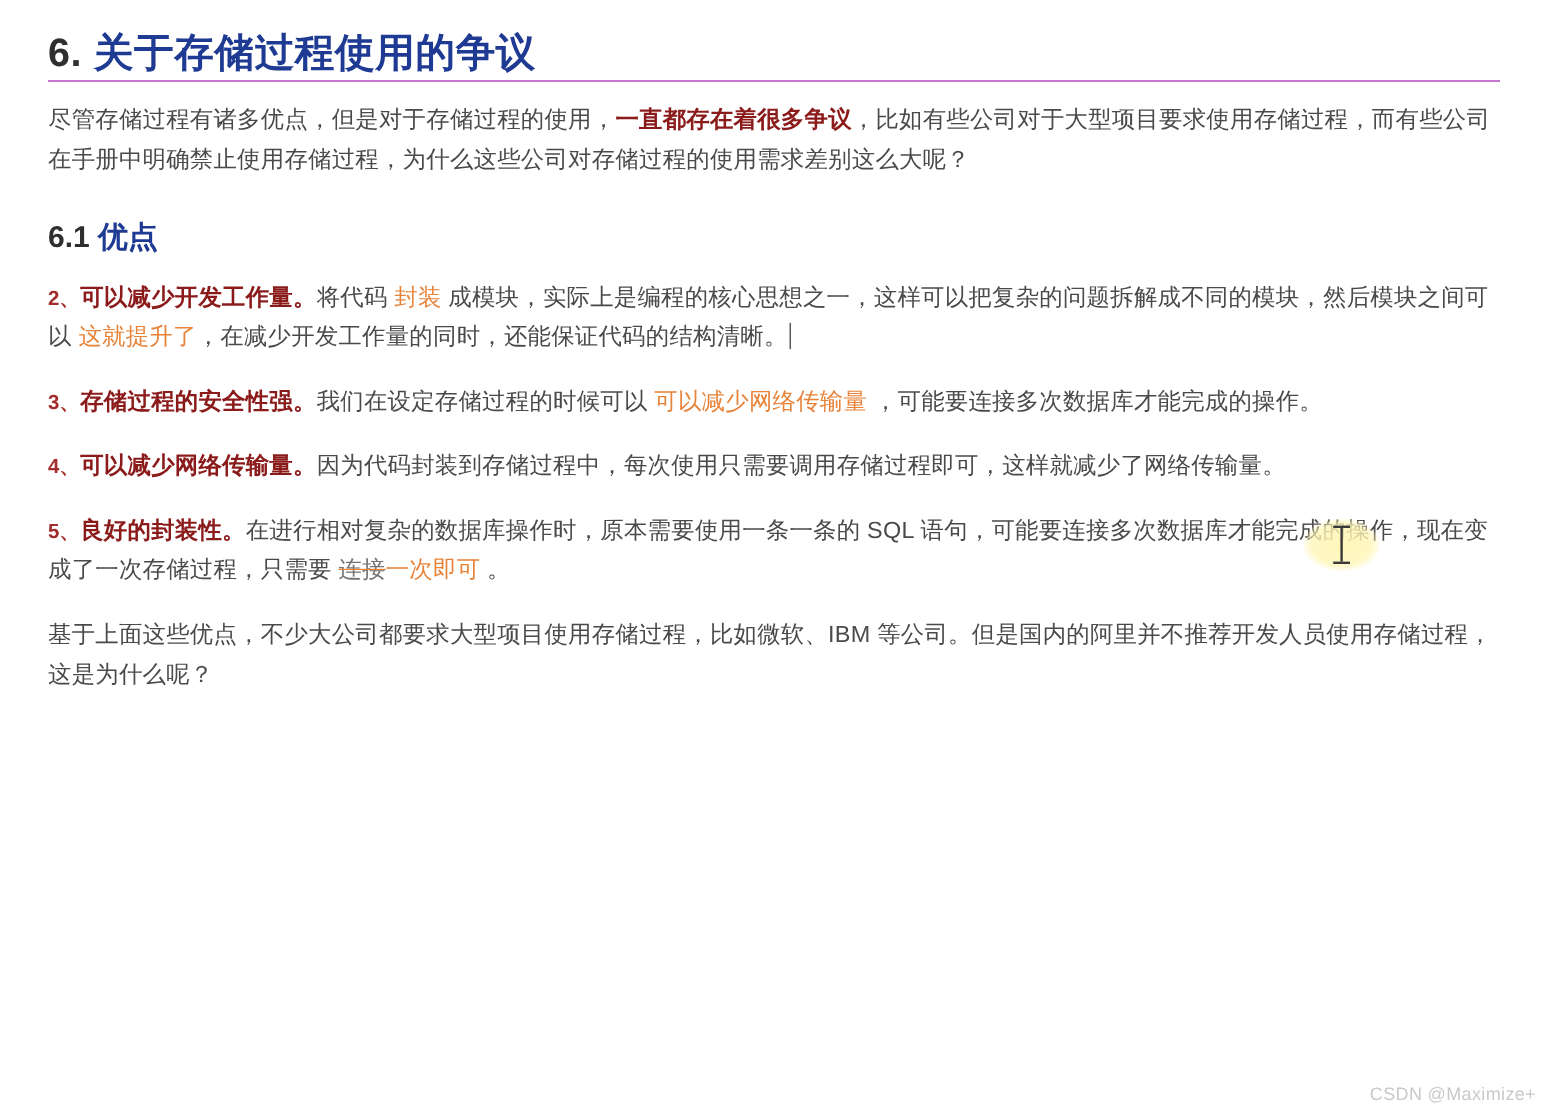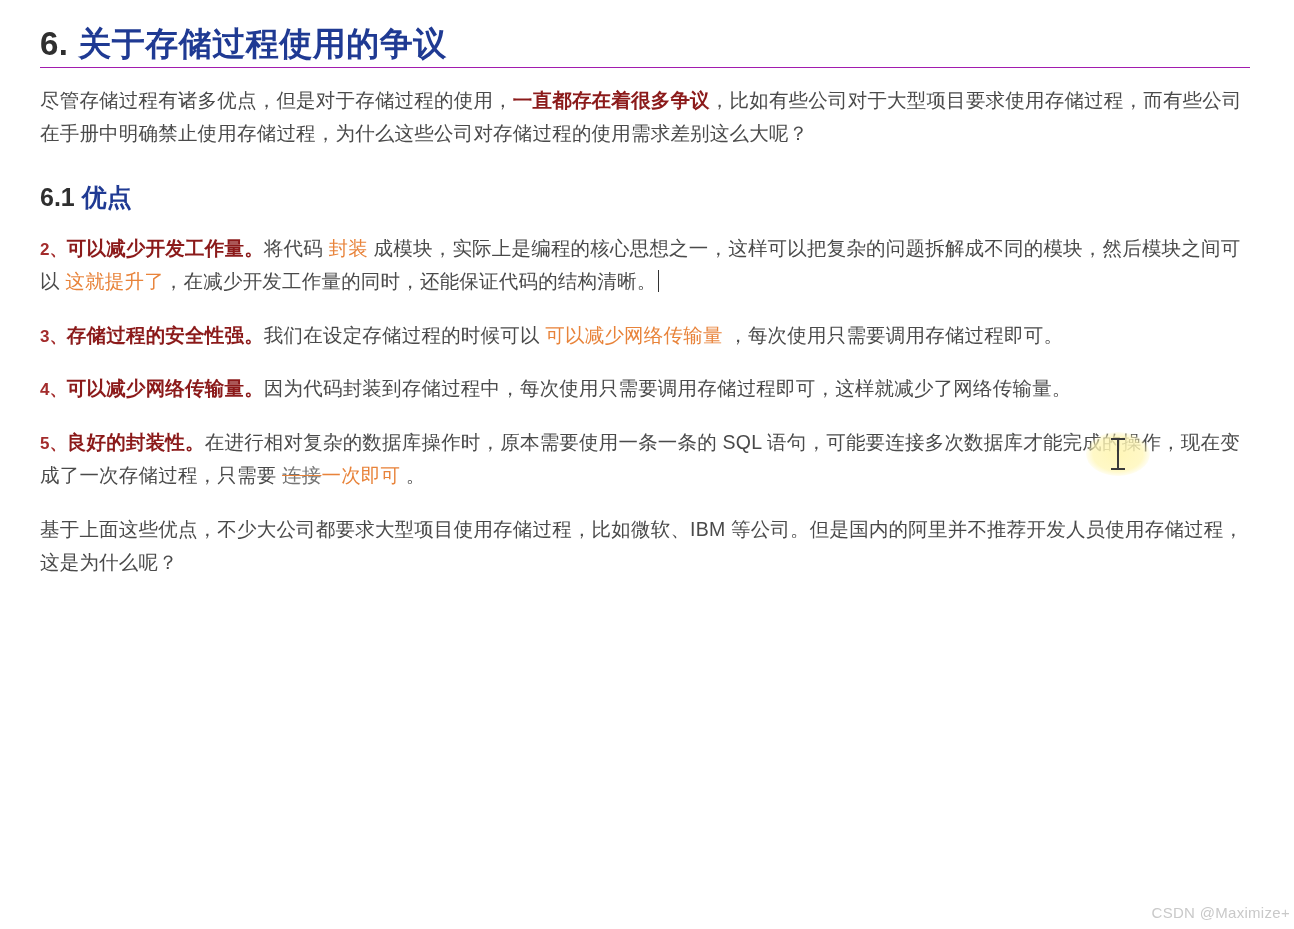--- a/index.html
+++ b/index.html
@@ -110,21 +110,21 @@
     left: 25px;
     width: 14px;
     height: 2px;
     background: #3a3a3a;
   }
   .cursor-ibeam .cap-top { top: 6px; }
   .cursor-ibeam .cap-bot { top: 36px; }
 
   .watermark {
     position: absolute;
-    right: 4px;
+    right: 14px;
     bottom: 8px;
     font-size: 15px;
     color: #c9c9c9;
     letter-spacing: 0.3px;
   }
 </style>
 </head>
 <body>
 
 <div class="page">
@@ -142,21 +142,21 @@
     <span class="h2-num">6.1</span>
     <span class="h2-blue">优点</span>
   </h2>
 
 
   <p class="item">
     <span class="idx">2、</span><span class="lead">可以减少开发工作量。</span><span>将代码 </span><span class="hl">封装</span><span> 成模块，实际上是编程的核心思想之一，这样可以把复杂的问题拆解成不同的模块，然后模块之间可以 </span><span class="hl">这就提升了</span><span>，在减少开发工作量的同时，还能保证代码的结构清晰。</span><span class="caret"></span>
   </p>
 
   <p class="item">
-    <span class="idx">3、</span><span class="lead">存储过程的安全性强。</span><span>我们在设定存储过程的时候可以 </span><span class="hl">可以减少网络传输量</span><span> ，每次使用只需要调用存储过程即可。</span>
+    <span class="idx">3、</span><span class="lead">存储过程的安全性强。</span><span>我们在设定存储过程的时候可以 </span><span class="hl">可以减少网络传输量</span><span> ，可能要连接多次数据库才能完成的操作。</span>
   </p>
 
   <p class="item">
     <span class="idx">4、</span><span class="lead">可以减少网络传输量。</span><span>因为代码封装到存储过程中，每次使用只需要调用存储过程即可，这样就减少了网络传输量。</span>
   </p>
 
   <p class="item">
     <span class="idx">5、</span><span class="lead">良好的封装性。</span><span>在进行相对复杂的数据库操作时，原本需要使用一条一条的 SQL 语句，可能要连接多次数据库才能完成的操作，现在变成了一次存储过程，只需要 </span><span class="hl-strike">连接</span><span class="hl">一次即可</span><span> 。</span>
   </p>
 

